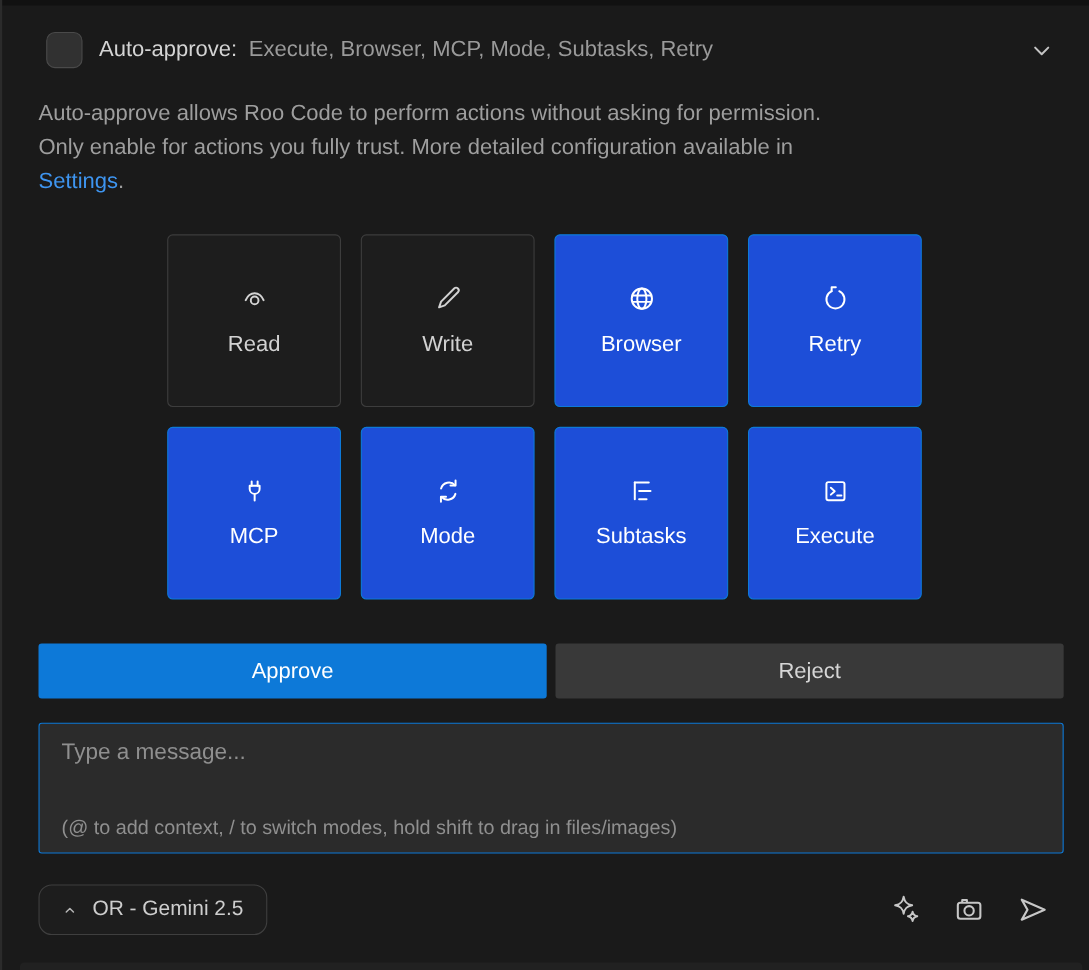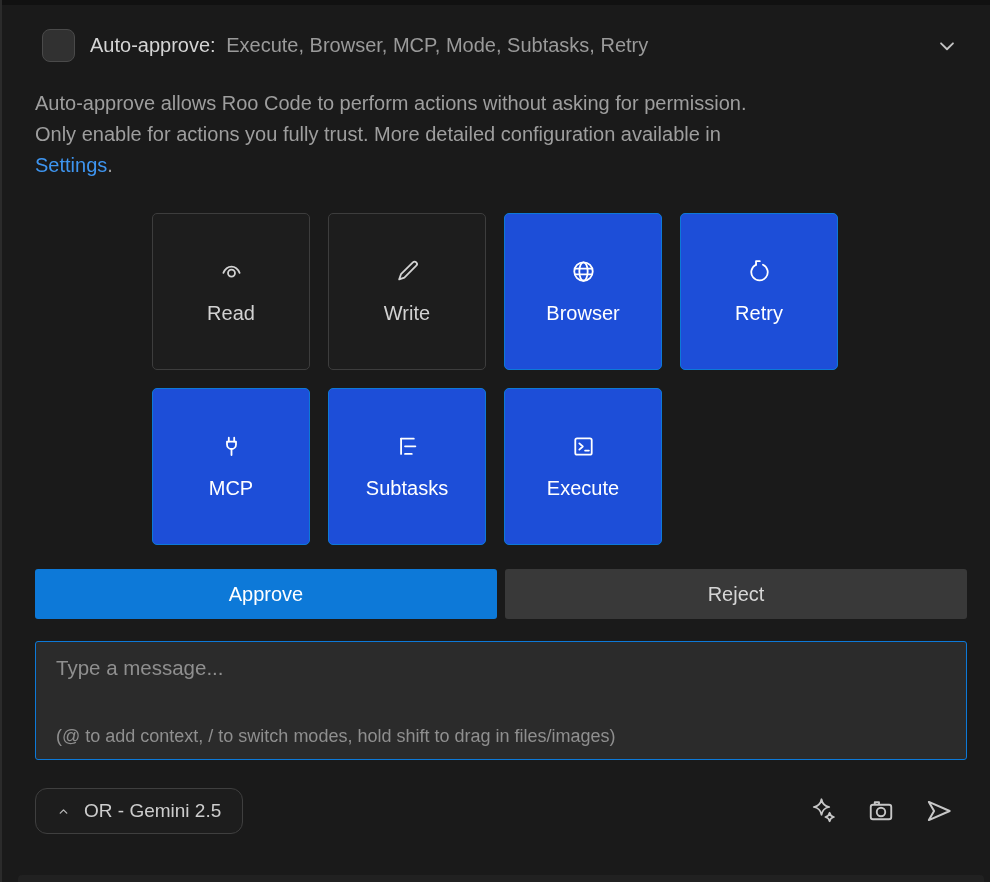--- a/index.html
+++ b/index.html
@@ -35,21 +35,21 @@
     height:157px; border-radius:5px; box-sizing:border-box;
     background:#1d1d1d; border:1px solid #3d3d3d; color:#d2d2d2;
     display:flex; flex-direction:column; align-items:center; justify-content:center; gap:17px;
     cursor:pointer;
   }
   .toggle.active { background:#1d4ed8; border-color:#0d79d8; color:#ffffff; }
   .toggle .t-label { font-size:20px; }
   .toggle svg { display:block; }
 
   
-  .actions { display:flex; gap:8px; margin:24px 23px 0 35px;border-radius:17px; }
+  .actions { display:flex; gap:8px; margin:40px 23px 0 35px;border-radius:17px; }
   .btn {
     flex:1; height:50px; border:none; border-radius:3px;
     font-size:20px; font-family:inherit; cursor:pointer;
   }
   .btn.approve { background:#0d79d8; color:#ffffff; }
   .btn.reject  { background:#393939; color:#d6d6d6; }
 
   
   .chat {
     position:relative; margin:22px 23px 0 35px; height:119px;
@@ -149,20 +149,31 @@
     <span>
       <svg width="27" height="27" viewBox="0 0 24 24" fill="none" stroke="currentColor" stroke-width="1.6" stroke-linecap="round" stroke-linejoin="round">
         <path d="M9.6 4.2 v3.4 M14.4 4.2 v3.4"></path>
         <path d="M8 7.6 h8 v2.6 a4 4 0 0 1 -8 0 Z"></path>
         <path d="M12 14.2 v5.4"></path>
       </svg>
     </span>
     <span class="t-label">MCP</span>
   </div>
 
+  <div class="toggle active">
+    <span>
+      <svg width="27" height="27" viewBox="0 0 24 24" fill="none" stroke="currentColor" stroke-width="1.6" stroke-linecap="round" stroke-linejoin="round">
+        <path d="M6.2 9.8 A6.6 6.6 0 0 1 17.5 7.3"></path>
+        <path d="M17.9 3.4 v4.1 h-4.1"></path>
+        <path d="M17.8 14.2 A6.6 6.6 0 0 1 6.5 16.7"></path>
+        <path d="M6.1 20.6 v-4.1 h4.1"></path>
+      </svg>
+    </span>
+    <span class="t-label">Mode</span>
+  </div>
 
   <div class="toggle active">
     <span>
       <svg width="27" height="27" viewBox="0 0 24 24" fill="none" stroke="currentColor" stroke-width="1.6" stroke-linecap="round">
         <path d="M6.3 5 H17.6"></path>
         <path d="M6.3 5 V18.6"></path>
         <path d="M9.8 11.8 H19"></path>
         <path d="M9.8 18.6 H15.8"></path>
       </svg>
     </span>

